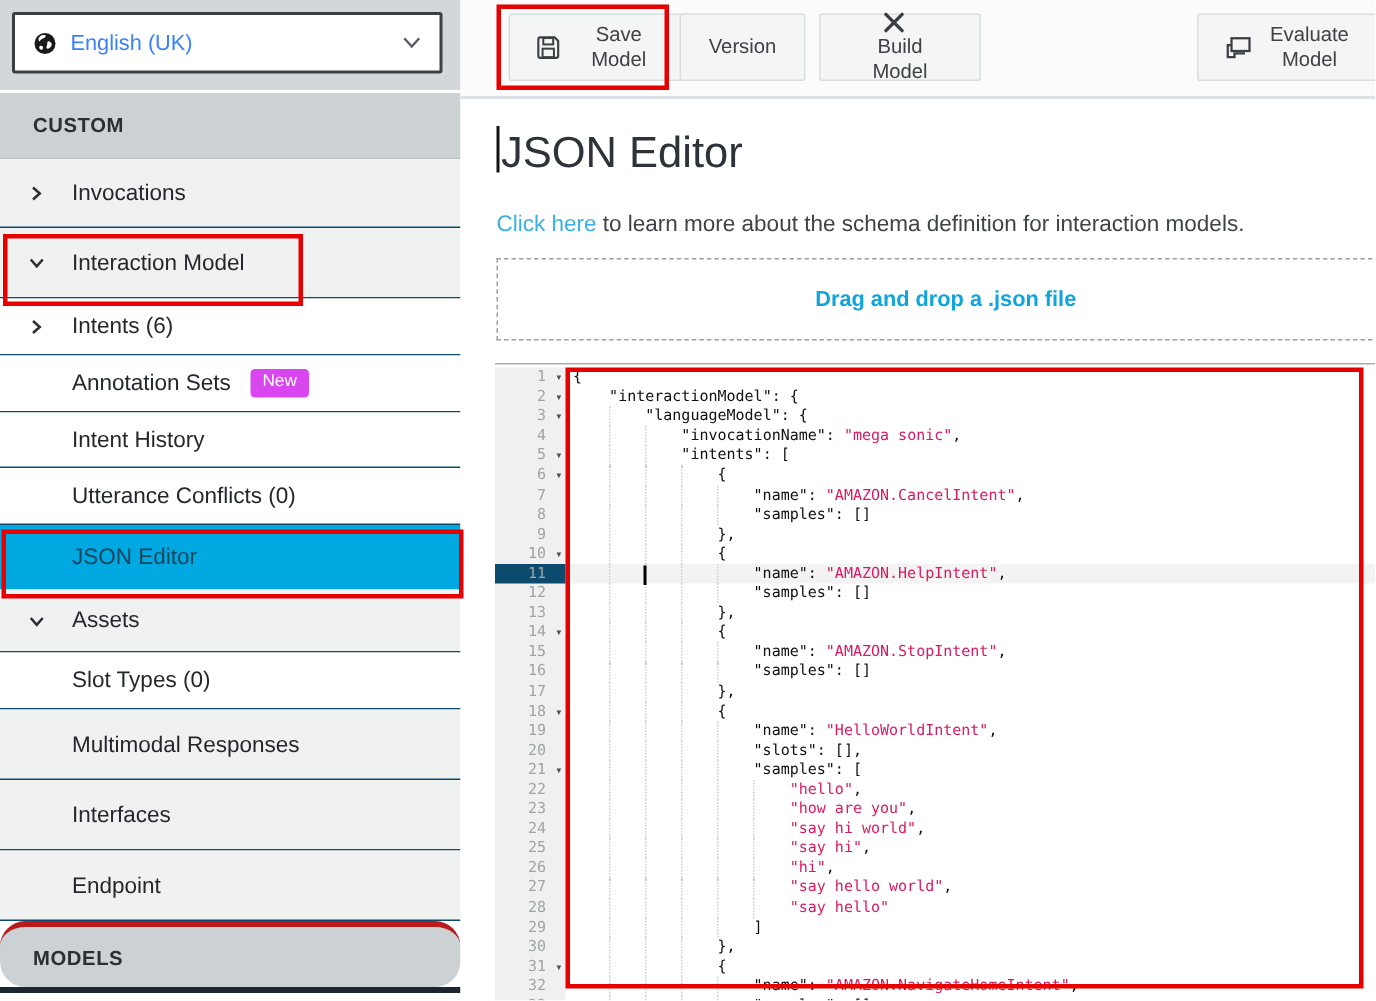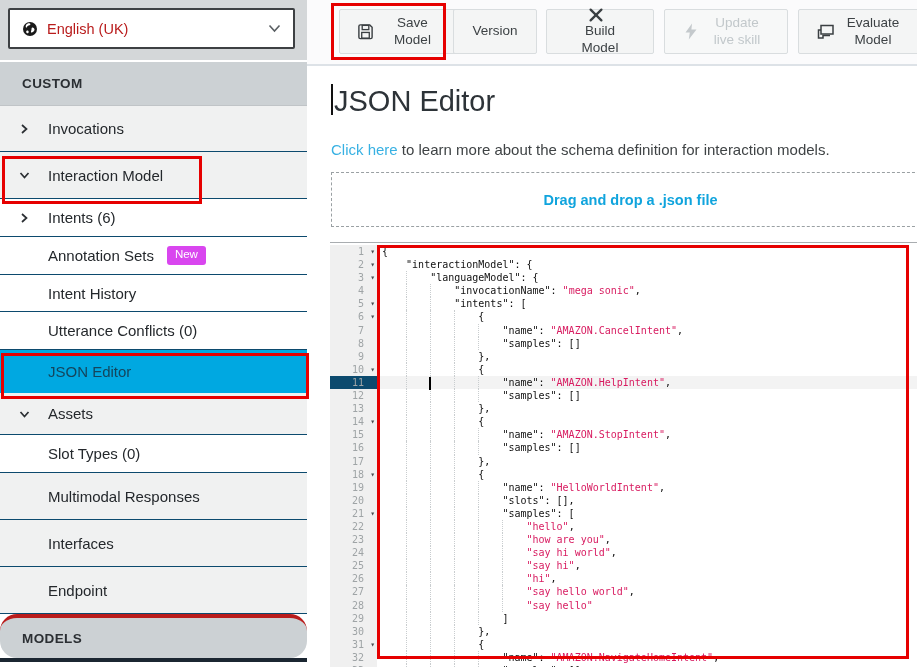--- a/index.html
+++ b/index.html
@@ -5,21 +5,21 @@
   html,body{margin:0;padding:0;background:#fff;}
   #app{position:relative;width:917px;height:667px;overflow:hidden;
        font-family:"Liberation Sans","DejaVu Sans",sans-serif;color:#2f3337;background:#fff;}
 
   
   #sidebar{position:absolute;left:0;top:0;width:307px;height:667px;background:#fff;}
   .sel-block{height:60px;background:#d4d7d9;border-bottom:2px solid #fff;position:relative;}
   .lang-box{position:absolute;left:8px;top:8px;width:287px;height:41px;background:#fff;
             border:2px solid #3d4043;border-radius:2px;display:flex;align-items:center;
             padding:0 12px;box-sizing:border-box;cursor:pointer;}
-  .lang-box .lbl{font-size:14.5px;color:#b91c1c;margin-left:9px;flex:1;}
+  .lang-box .lbl{font-size:14.5px;color:#3b82f6;margin-left:9px;flex:1;}
   .sec-strip{height:44px;background:#ccd1d4;display:flex;align-items:center;padding-left:22px;
              box-sizing:border-box;border-bottom:1px solid #c0c4c7;}
   .sec-strip span{font-size:13.5px;font-weight:bold;color:#2b2f33;letter-spacing:.4px;}
   .srow{display:flex;align-items:center;box-sizing:border-box;border-bottom:1px solid #0c4a6e;
         padding-left:48px;position:relative;font-size:15px;color:#24282c;cursor:pointer;}
   .srow .chev{position:absolute;left:19px;top:50%;transform:translateY(-50%);display:flex;}
   .srow.gray{background:#f0f1f1;}
   .srow.white{background:#fff;}
   .srow.active{background:#00a8e1;color:#14455c;border-bottom:none;}
   .badge{margin-left:13px;background:#d946ef;color:#fff;font-size:11.5px;padding:3px 8px 4px;
@@ -185,28 +185,20 @@
       <span class="txt" style="max-width:none;">Version</span>
     </div>
     <div class="tbtn" style="left:239px;width:108px;flex-direction:column;">
       <span class="ic">
         <svg width="16" height="16" viewBox="0 0 16 16">
             <line x1="2.6" y1="2.6" x2="13.4" y2="13.4" stroke="#3a3f42" stroke-width="2.3" stroke-linecap="round"></line>
             <line x1="13.4" y1="2.6" x2="2.6" y2="13.4" stroke="#3a3f42" stroke-width="2.3" stroke-linecap="round"></line>
           </svg>
       </span>
       <span class="txt">Build Model</span>
-    </div>
-    <div class="tbtn disabled" style="left:357px;width:124px;">
-      <span class="ic">
-        <svg width="14" height="17" viewBox="0 0 14 17">
-            <polygon points="8,0.5 1.5,9.5 5.8,9.5 4.8,16.5 12.5,6.5 7.4,6.5" fill="#c4c9cc"></polygon>
-          </svg>
-      </span>
-      <span class="txt">Update live skill</span>
     </div>
     <div class="tbtn" style="left:491px;width:125px;">
       <span class="ic">
         <svg width="17" height="16" viewBox="0 0 17 16">
             <rect x="4" y="1.5" width="12" height="8.5" fill="none" stroke="#3a3f42" stroke-width="1.5"></rect>
             <path d="M4 6 L1.5 6 L1.5 14 L6 14 L6 11.5 L13 11.5" fill="none" stroke="#3a3f42" stroke-width="1.5"></path>
           </svg>
       </span>
       <span class="txt">Evaluate Model</span>
     </div>

